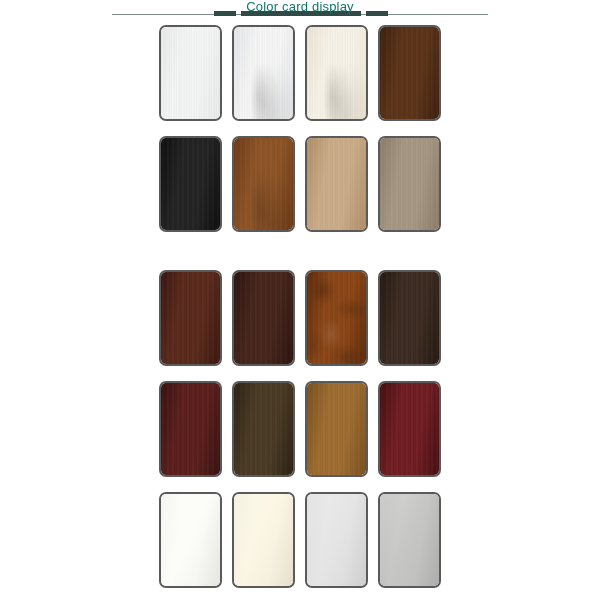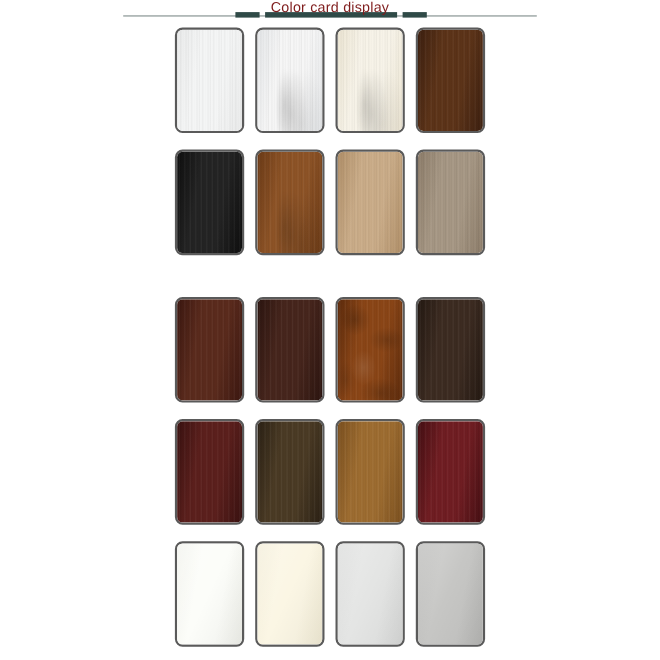--- a/index.html
+++ b/index.html
@@ -41,21 +41,21 @@
   .rule-seg.center-bar { left: 241px; width: 120px; }
   .rule-seg.right-dash { left: 366px; width: 22px; }
   .header-title {
     position: absolute;
     left: 0;
     top: -1px;
     width: 600px;
     text-align: center;
     font-size: 13px;
     letter-spacing: 0.2px;
-    color: #7f1d1d;
+    color: #0f766e;
     line-height: 15px;
     white-space: nowrap;
   }
 
   
   .board {
     position: absolute;
     left: 0;
     top: 0;
     width: 600px;

